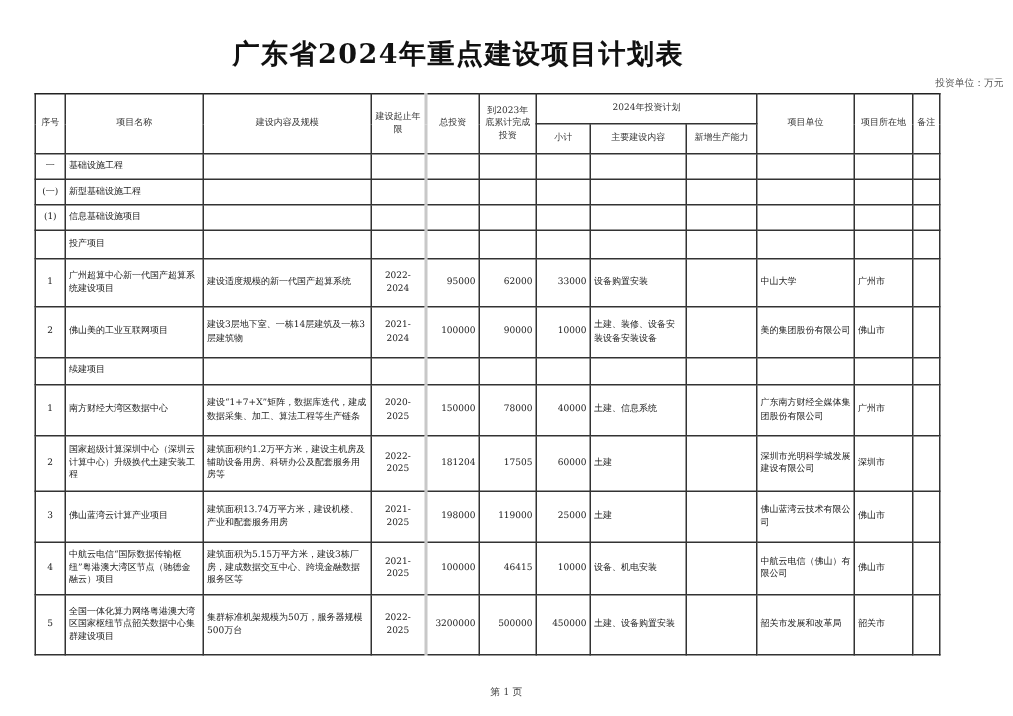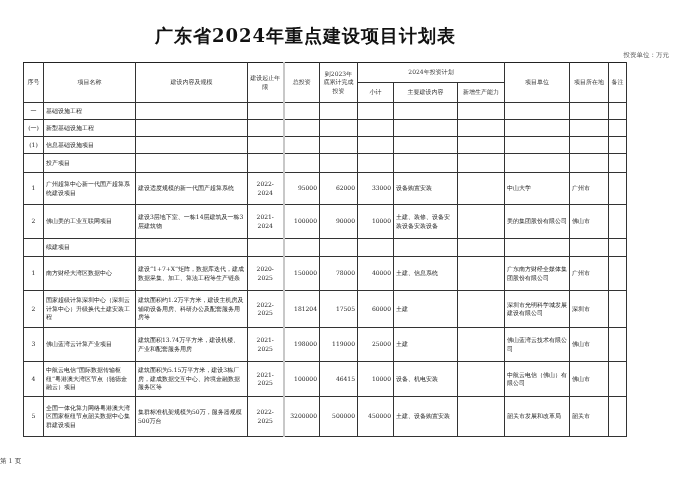--- a/index.html
+++ b/index.html
@@ -25,21 +25,21 @@
     font-weight: normal; overflow: hidden;
   }
   table.plan th { text-align: center; color: #333; }
   .tline { border-top: 1.5px solid #222 !important; }
   .c { text-align: center; }
   .r { text-align: right; }
   .l { text-align: left; }
   .bold { font-weight: bold; }
   .grey-left { border-left: 2px solid #c8c8c8 !important; }
   .footer {
-    position: absolute; top: 457px; left: 0; width: 675px; text-align: left;
+    position: absolute; top: 457px; left: 0; width: 675px; text-align: center;
     font-size: 6.5px; color: #444;
   }
 </style>
 </head>
 <body>
 
 <div class="title">广东省2024年重点建设项目计划表</div>
 <div class="unit">投资单位：万元</div>
 
 <table class="plan">

